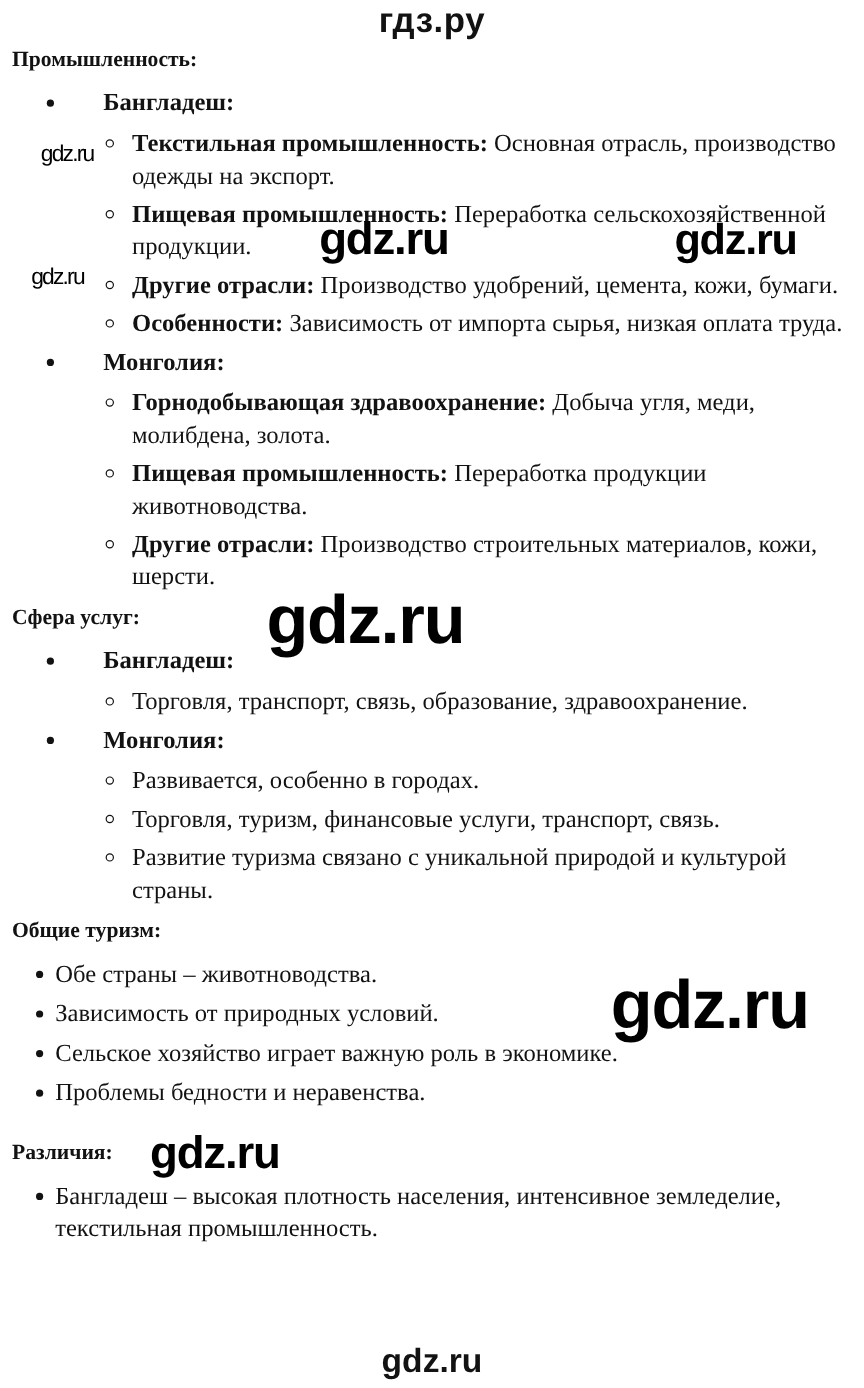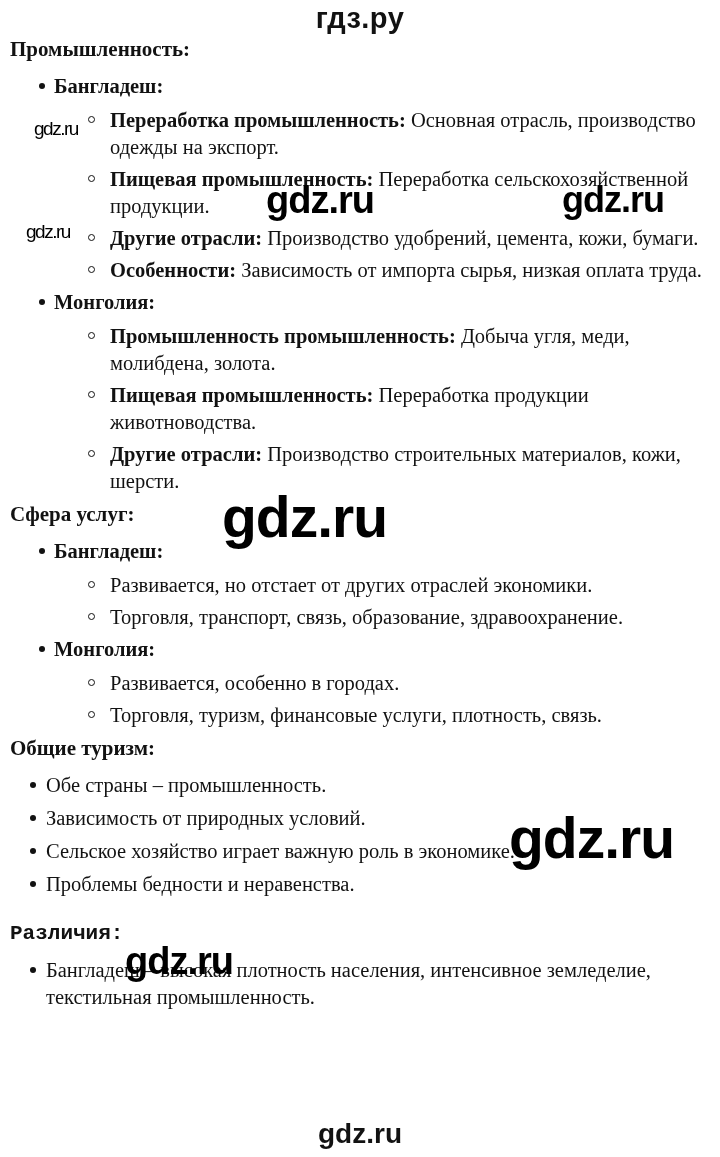--- a/index.html
+++ b/index.html
@@ -27,31 +27,31 @@
     top: 1119px;
     left: 0;
     width: 720px;
     text-align: center;
     font-family: "Liberation Sans", "DejaVu Sans", sans-serif;
     font-weight: bold;
     font-size: 28px;
     line-height: 30px;
   }
   h2.section-heading {
-    font-size: 21px;
+    font-size: 18px;
     font-weight: bold;
     line-height: 27px;
     margin: 6px 0 10px 10px;
   }
   h2.section-heading.first { margin-top: 2px; }
-  h2.section-heading.gap-large { margin-top: 22px; font-family: Liberation Mono, monospace; }
+  h2.section-heading.gap-large { margin-top: 22px; }
   ul { list-style: none; margin: 0; padding: 0; }
   .group-title {
     position: relative;
-    padding-left: 54px;
+    padding-left: 86px;
     font-weight: bold;
     line-height: 27px;
     margin: 0 0 7px 0;
   }
   .dot {
     position: absolute;
     left: 39px;
     top: 10px;
     width: 6px;
     height: 6px;
@@ -108,45 +108,45 @@
 <body>
 
 <div class="page">
 
   <div class="doc-title">гдз.ру</div>
 
   <main id="content">
       <h2 class="section-heading first">Промышленность:</h2>
       <div class="group-title"><span class="dot"></span><span>Бангладеш:</span></div>
       <ul class="level2">
-        <li><span class="ring"></span><b>Переработка промышленность: </b><span>Основная отрасль, производство одежды на экспорт.</span></li>
+        <li><span class="ring"></span><b>Текстильная промышленность: </b><span>Основная отрасль, производство одежды на экспорт.</span></li>
         <li><span class="ring"></span><b>Пищевая промышленность: </b><span>Переработка сельскохозяйственной продукции.</span></li>
         <li><span class="ring"></span><b>Другие отрасли: </b><span>Производство удобрений, цемента, кожи, бумаги.</span></li>
         <li><span class="ring"></span><b>Особенности: </b><span>Зависимость от импорта сырья, низкая оплата труда.</span></li>
       </ul>
       <div class="group-title"><span class="dot"></span><span>Монголия:</span></div>
       <ul class="level2">
-        <li><span class="ring"></span><b>Промышленность промышленность: </b><span>Добыча угля, меди, молибдена, золота.</span></li>
+        <li><span class="ring"></span><b>Горнодобывающая здравоохранение: </b><span>Добыча угля, меди, молибдена, золота.</span></li>
         <li><span class="ring"></span><b>Пищевая промышленность: </b><span>Переработка продукции животноводства.</span></li>
         <li><span class="ring"></span><b>Другие отрасли: </b><span>Производство строительных материалов, кожи, шерсти.</span></li>
       </ul>
       <h2 class="section-heading">Сфера услуг:</h2>
       <div class="group-title"><span class="dot"></span><span>Бангладеш:</span></div>
       <ul class="level2">
-        <li><span class="ring"></span><span>Развивается, но отстает от других отраслей экономики.</span></li>
         <li><span class="ring"></span><span>Торговля, транспорт, связь, образование, здравоохранение.</span></li>
       </ul>
       <div class="group-title"><span class="dot"></span><span>Монголия:</span></div>
       <ul class="level2">
         <li><span class="ring"></span><span>Развивается, особенно в городах.</span></li>
-        <li><span class="ring"></span><span>Торговля, туризм, финансовые услуги, плотность, связь.</span></li>
+        <li><span class="ring"></span><span>Торговля, туризм, финансовые услуги, транспорт, связь.</span></li>
+        <li><span class="ring"></span><span>Развитие туризма связано с уникальной природой и культурой страны.</span></li>
       </ul>
       <h2 class="section-heading">Общие туризм:</h2>
       <ul class="level1">
-        <li><span class="dot"></span><span>Обе страны – промышленность.</span></li>
+        <li><span class="dot"></span><span>Обе страны – животноводства.</span></li>
         <li><span class="dot"></span><span>Зависимость от природных условий.</span></li>
         <li><span class="dot"></span><span>Сельское хозяйство играет важную роль в экономике.</span></li>
         <li><span class="dot"></span><span>Проблемы бедности и неравенства.</span></li>
       </ul>
       <h2 class="section-heading gap-large">Различия:</h2>
       <ul class="level1">
         <li><span class="dot"></span><span>Бангладеш – высокая плотность населения, интенсивное земледелие, текстильная промышленность.</span></li>
       </ul>
     </main>
 

